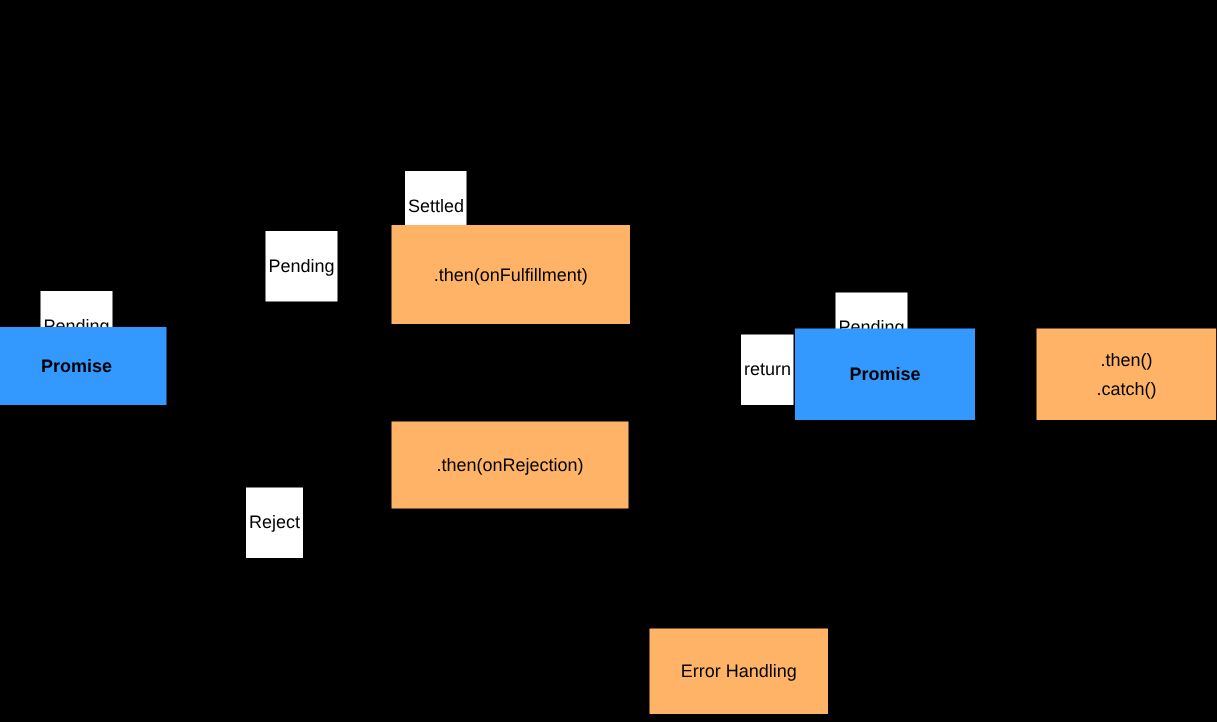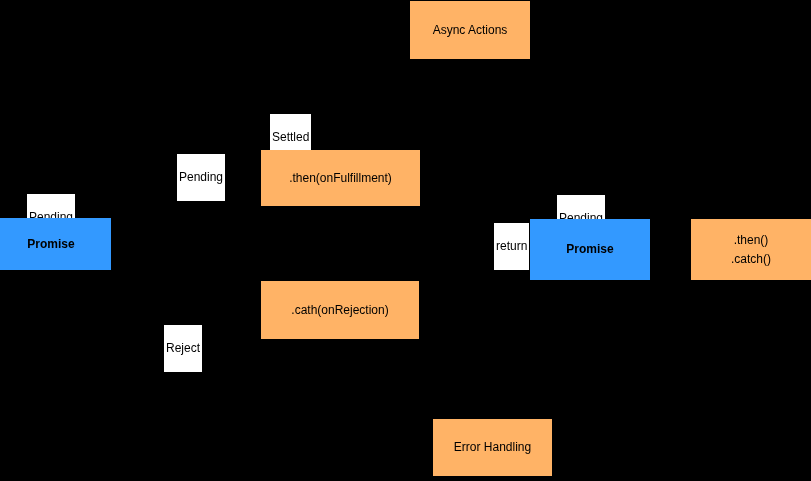--- a/index.html
+++ b/index.html
@@ -41,42 +41,39 @@
     background: var(--label-bg);
     color: var(--text);
     font-size: 12px;
     line-height: 15px;
     padding: 16px 2px;
     white-space: nowrap;
   }
 
   
   #async-actions     { left: 410px; top: 1px;   width: 120px; height: 58px; }
-  #then-fulfillment  { left: 261px; top: 150px; width: 159px; height: 56px; }
+  #then-fulfillment  { left: 261px; top: 150px; width: 159px; height: 66px; }
   #then-rejection    { left: 261px; top: 281px; width: 158px; height: 58px; }
   #promise-left      { left: -9px;  top: 218px; width: 120px; height: 52px; }
   #promise-right     { left: 530px; top: 219px; width: 120px; height: 61px; }
   #then-catch        { left: 691px; top: 219px; width: 120px; height: 61px; }
   #error-handling    { left: 411px; top: 419px; width: 119px; height: 57px; margin-left: 22px; }
 
   #label-pending-left  { left: 27px;  top: 194px; }
   #label-fulfill       { left: 177px; top: 154px; }
   #label-settled       { left: 270px; top: 114px; }
   #label-reject        { left: 164px; top: 325px; }
   #label-pending-right { left: 557px; top: 195px; }
   #label-return        { left: 494px; top: 223px; }
 </style>
 </head>
 <body>
 
 <div class="canvas">
 
-  <div id="async-actions" class="node orange">
-    <span>Async Actions</span>
-  </div>
 
   <div id="label-settled" class="edge-label">Settled</div>
 
   <div id="label-fulfill" class="edge-label">Pending</div>
 
   <div id="then-fulfillment" class="node orange">
     <span>.then(onFulfillment)</span>
   </div>
 
   <div id="label-pending-left" class="edge-label">Pending</div>
@@ -94,20 +91,20 @@
   </div>
 
   <div id="then-catch" class="node orange">
     <span>.then()</span>
     <span>.catch()</span>
   </div>
 
   <div id="label-reject" class="edge-label">Reject</div>
 
   <div id="then-rejection" class="node orange">
-    <span>.cath(onRejection)</span>
+    <span>.then(onRejection)</span>
   </div>
 
   <div id="error-handling" class="node orange">
     <span>Error Handling</span>
   </div>
 
 </div>
 
 </body></html>

